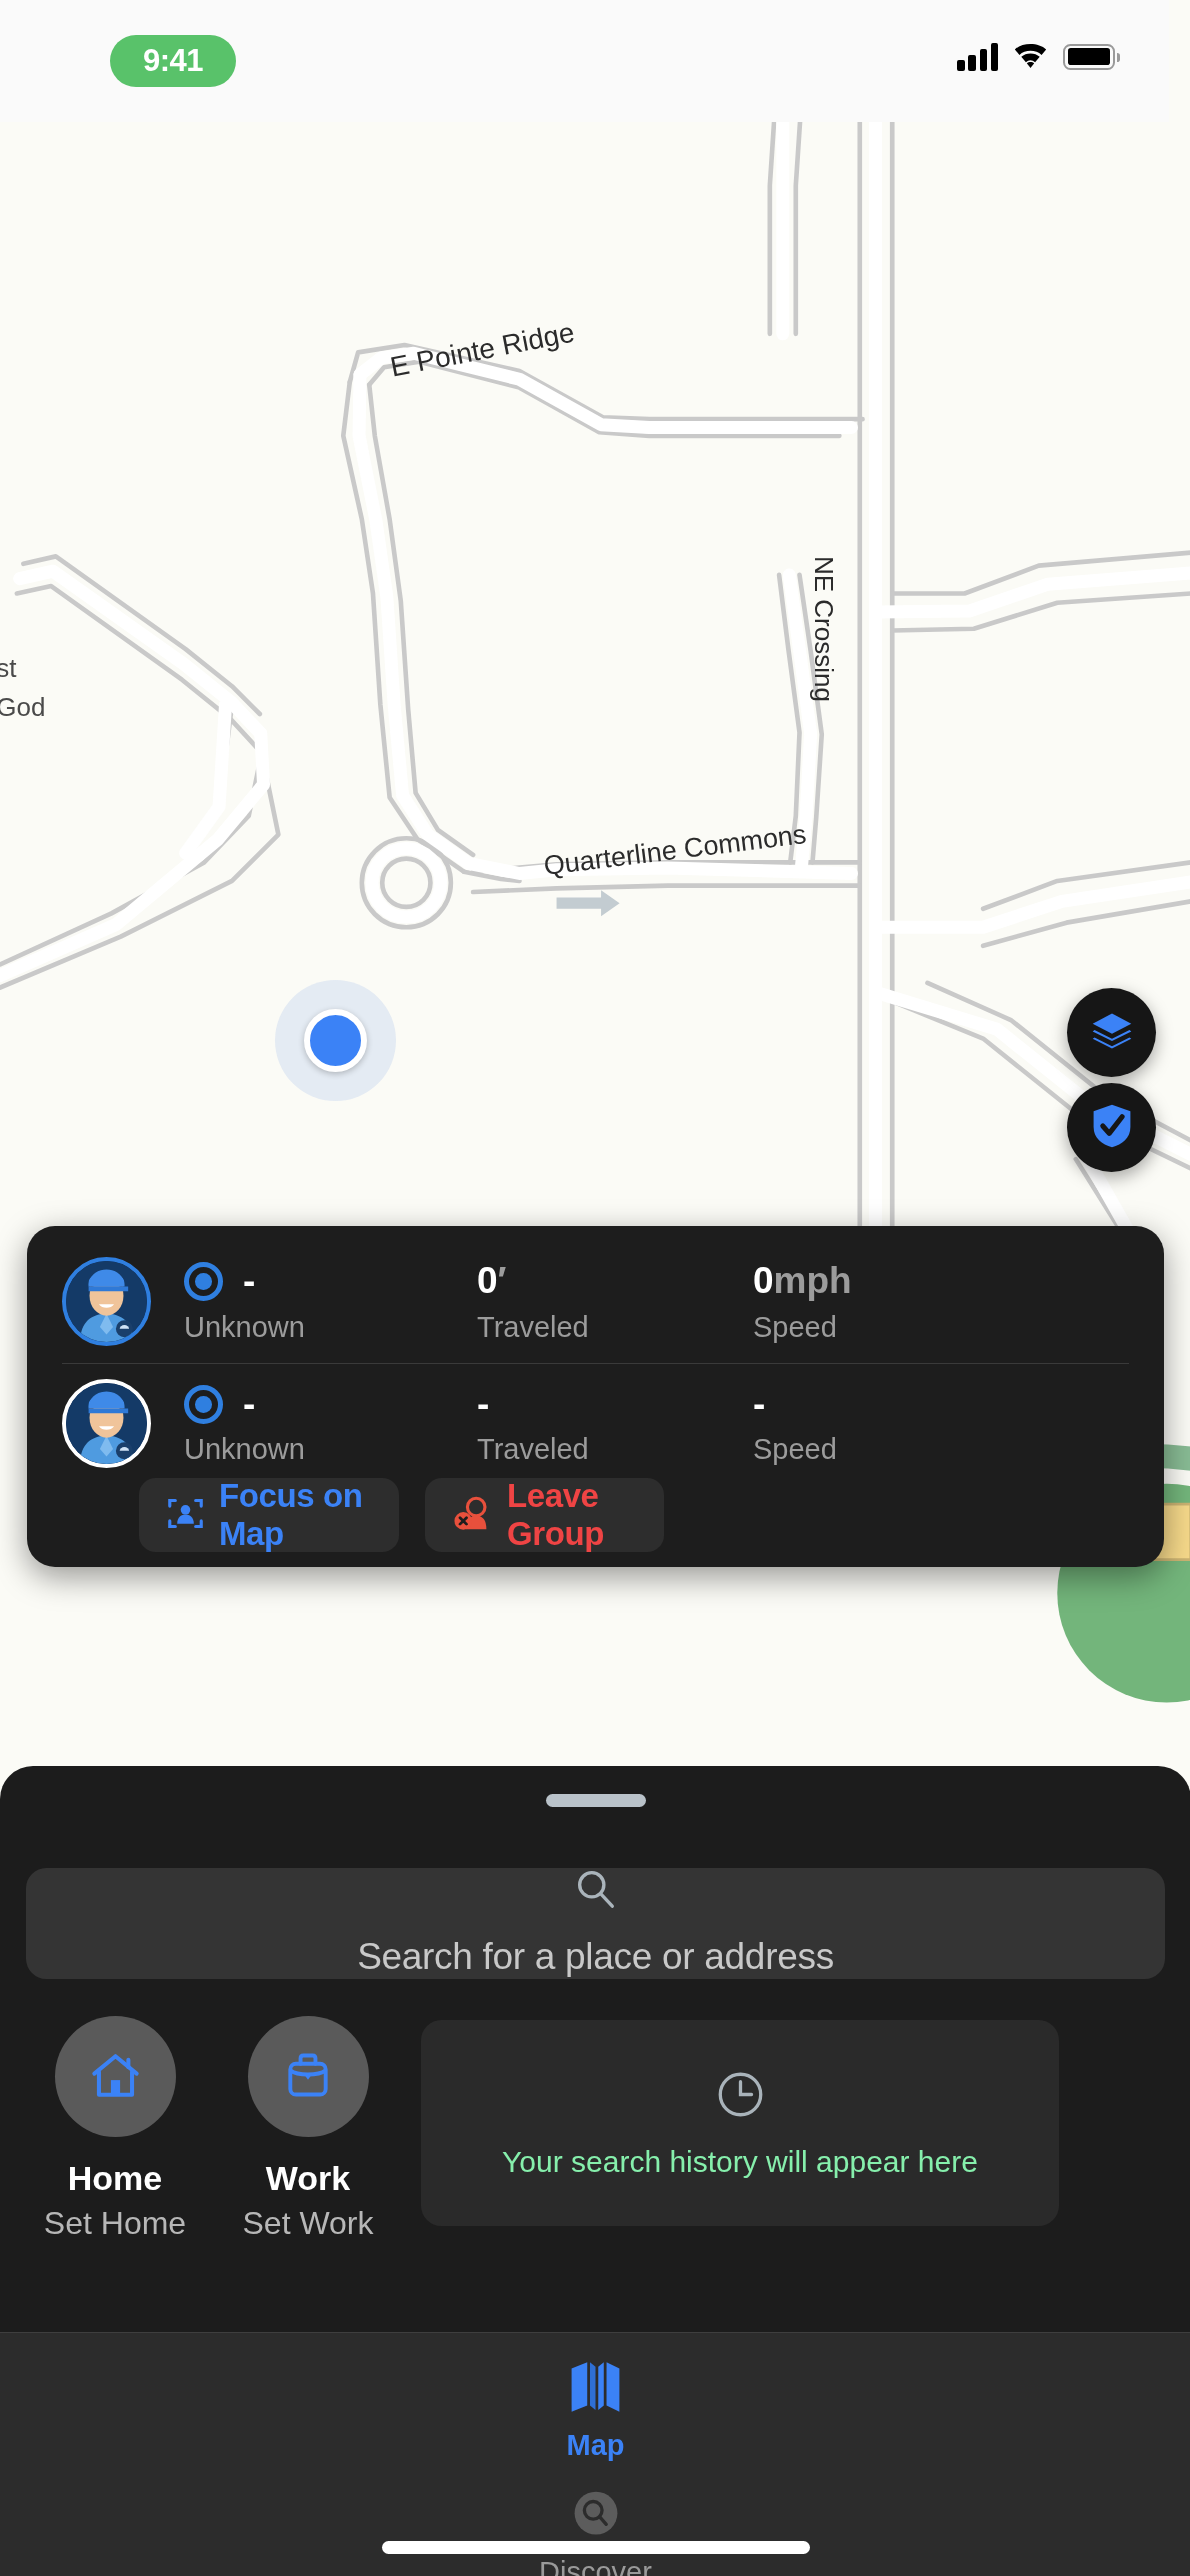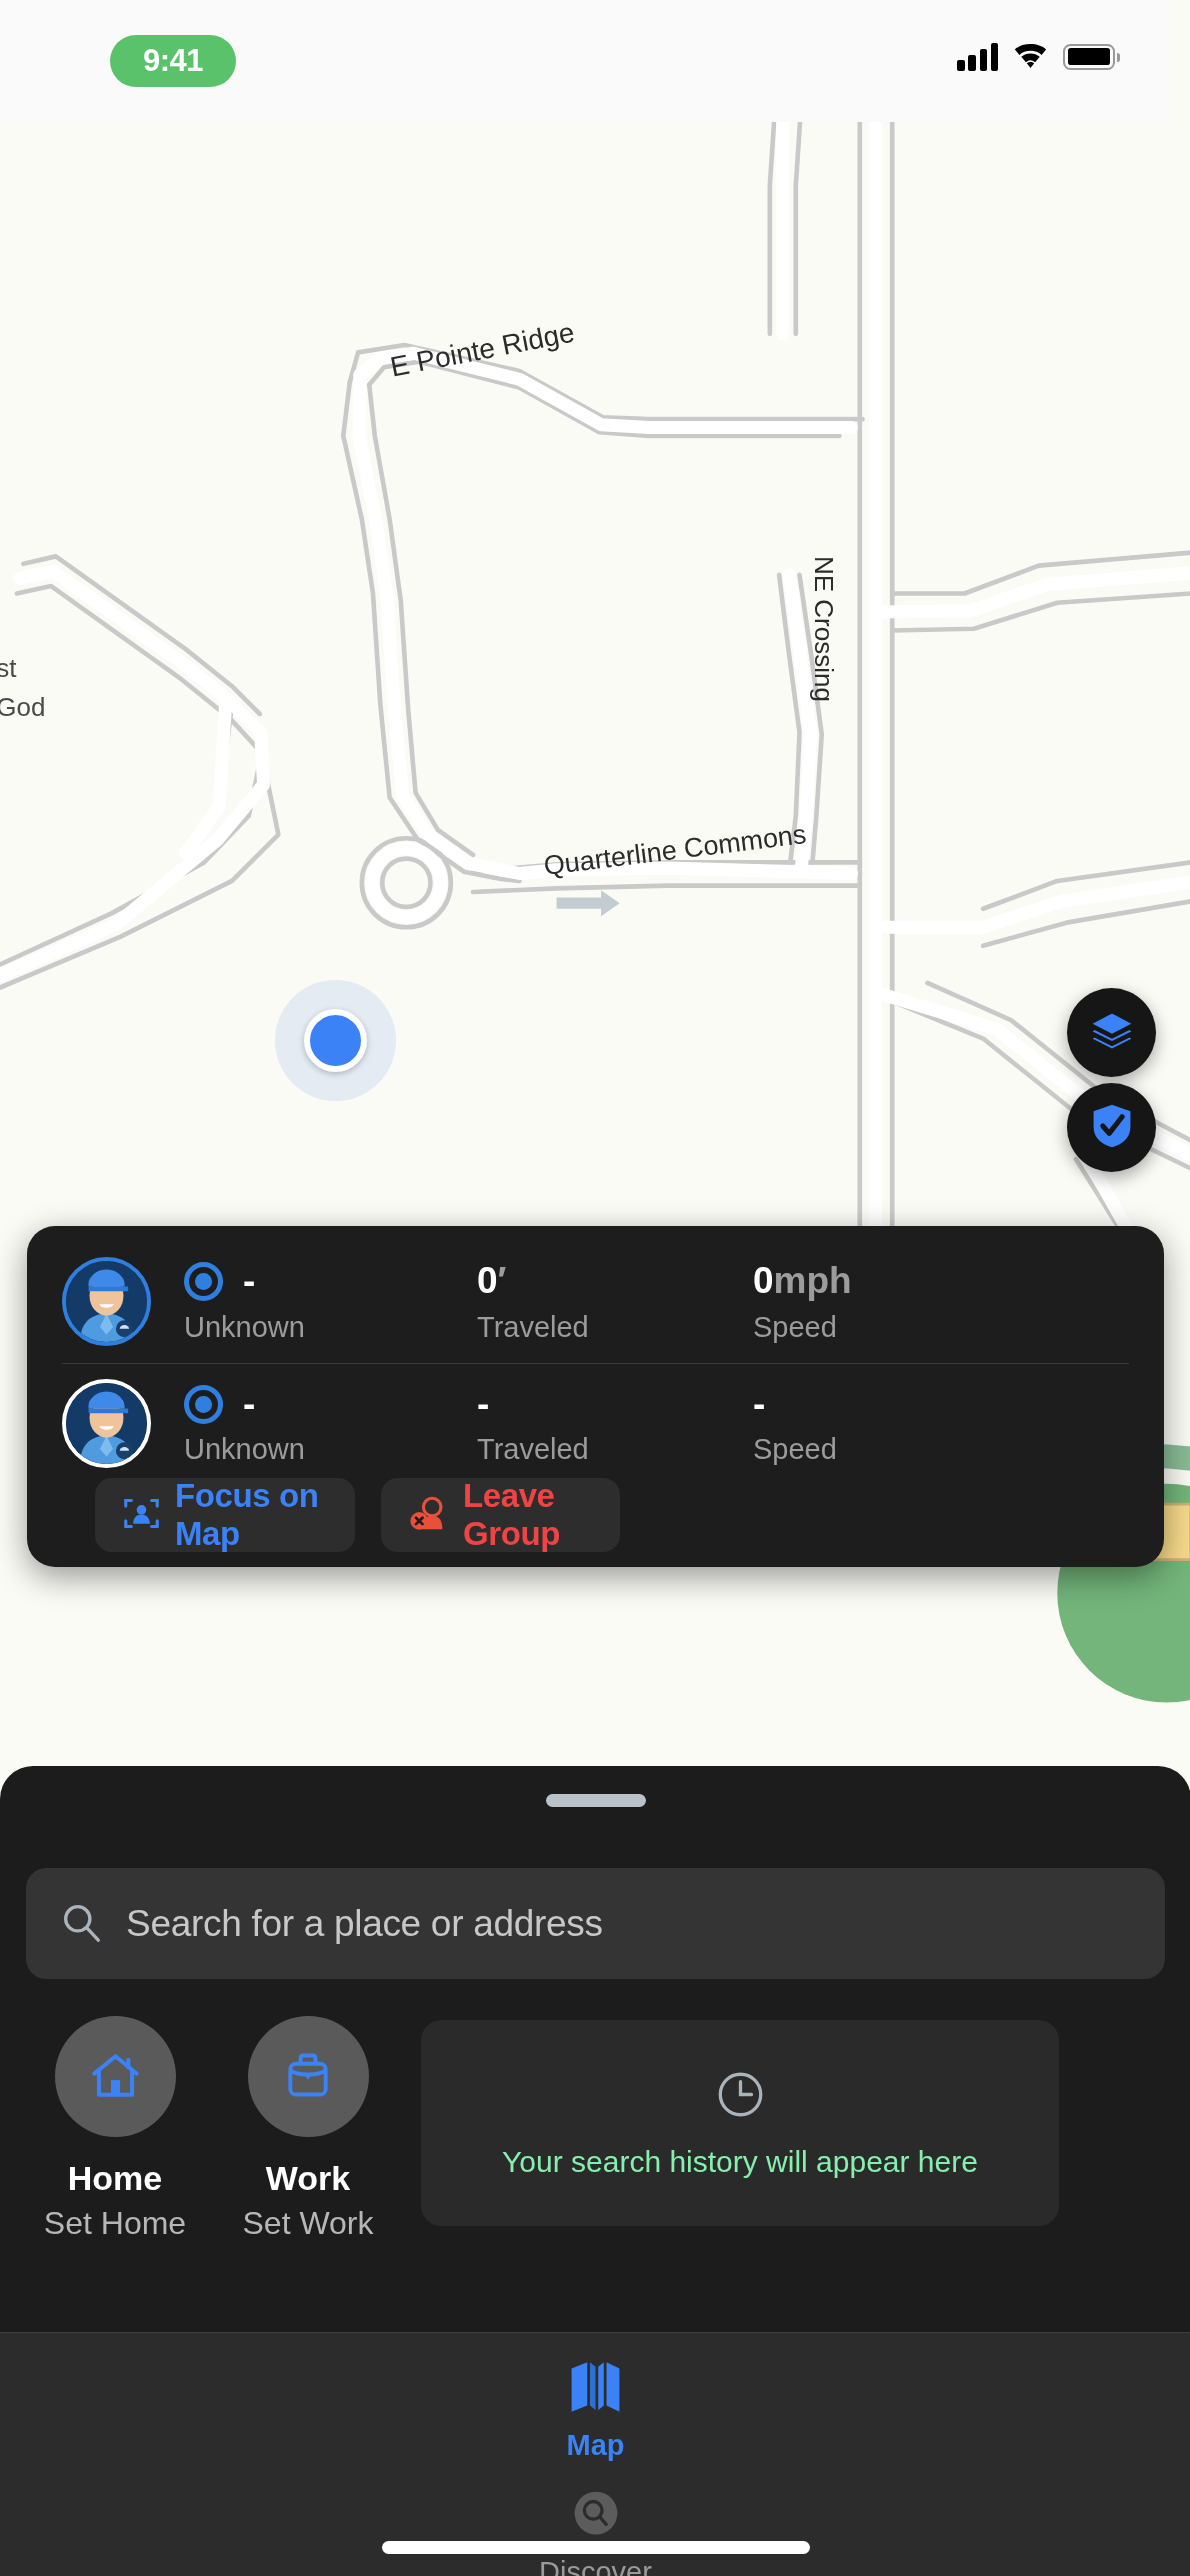--- a/index.html
+++ b/index.html
@@ -173,21 +173,21 @@
     border: 5.6px solid #2f7fe0;
     display: flex; align-items: center; justify-content: center;
   }
   .status-dot i {
     width: 16.7px; height: 16.7px; border-radius: 50%; background: #2f7fe0; display:block;
   }
   #col-traveled, #col-traveled-2 { flex: 0 0 276px; }
   #col-speed, #col-speed-2 { flex: 0 0 241px; text-align: right; }
 
   #card-actions {
-    display: flex; gap: 26px; padding: 0 68px; margin-top: 5.6px;
+    display: flex; gap: 26px; padding: 0 112px; margin-top: 5.6px;
   }
   .card-btn {
     height: 74px; border-radius: 16.7px; background: #2d2d2d;
     display: flex; align-items: center; justify-content: center; gap: 15px;
     cursor: pointer; padding: 0 28px;
   }
   #btn-focus { flex: 0 0 260px; }
   #btn-leave { flex: 0 0 239px; }
   .card-btn .t { font-size: 33px; font-weight: 600; letter-spacing: -0.4px; }
   #btn-focus .t { color: #3b82f6; }
@@ -204,20 +204,21 @@
   #grabber {
     position: absolute; left: 50%; top: 28px; transform: translateX(-50%);
     width: 100px; height: 13px; border-radius: 6.5px; background: #b9c2c9;
   }
   #search-bar {
     position: absolute; left: 26px; top: 102px;
     width: 1139px; height: 111px;
     background: #343434; border-radius: 20.4px;
     display: flex; align-items: center; gap: 24px; padding: 0 35px;
     cursor: text;
+    flex-direction: column;
   }
   #search-placeholder { font-size: 37px; color: #c8c8c8; letter-spacing: -0.3px; }
 
   #quick-row {
     position: absolute; left: 0; top: 250px; width: 1191px; height: 278px;
     display: flex; align-items: flex-start;
   }
   .quick-item {
     width: 156px; margin-left: 37px; text-align: center; cursor: pointer;
   }

